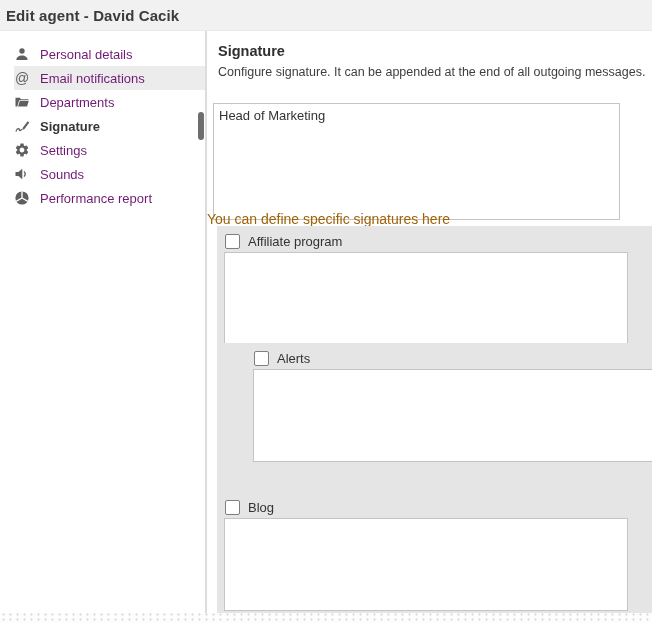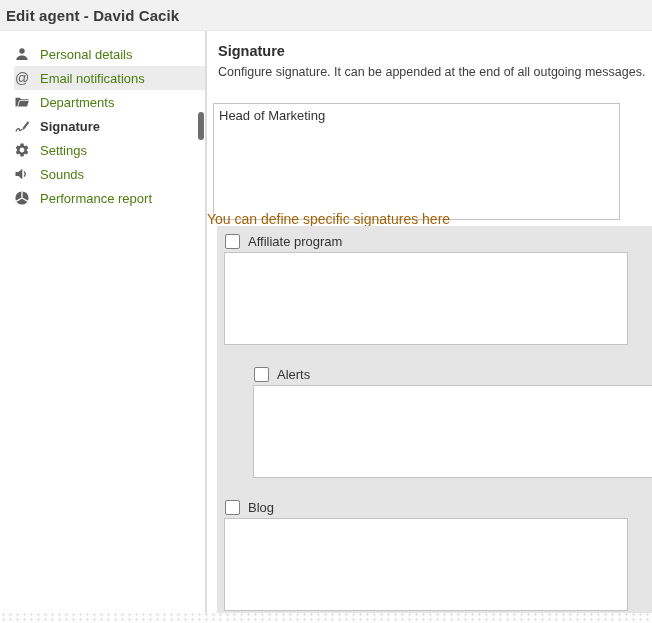--- a/index.html
+++ b/index.html
@@ -46,21 +46,21 @@
     display:flex; align-items:center; gap:10px;
     cursor:default;
   }
   .nav-item.highlighted { background:#ececec; }
   .nav-item .icon {
     width:16px; height:16px; flex:0 0 16px;
     display:flex; align-items:center; justify-content:center;
   }
   .nav-item .icon svg { display:block; }
   .at-glyph { font-size:14px; color:#5f5f5f; line-height:16px; }
-  .nav-label { font-size:13px; color:#4d7c0f; white-space:nowrap; }
+  .nav-label { font-size:13px; color:#701a75; white-space:nowrap; }
   .nav-item.selected .nav-label { font-weight:bold; color:#363636; }
 
   .scroll-thumb {
     position:absolute; left:198px; top:112px; width:6px; height:28px;
     background:#6d6d6d; border-radius:3px;
   }
 
   
   .main {
     position:absolute; left:207px; top:31px; width:445px; height:582px;
@@ -85,21 +85,21 @@
   }
   .specific-note {
     position:absolute; left:0; top:180px;
     font-size:14px; color:#a16207;
   }
   .sig-block {
     position:absolute; left:10px; width:435px; height:160px;
     background:#e5e5e5; padding:7px;
   }
   .sig-block.b0 { top:195px; }
-  .sig-block.b1 { top:328px;padding-left:36px; }
+  .sig-block.b1 { top:312px;padding-left:36px; }
   .sig-block.b2 { top:461px; }
   .check-row { display:flex; align-items:center; height:16px; }
   .check-row input[type=checkbox] {
     appearance:none; -webkit-appearance:none;
     width:15px; height:15px; margin:0 8px 0 1px;
     background:#ffffff; border:1.5px solid #7f7f7f; border-radius:2px;
   }
   .check-label { font-size:13px; color:#333; }
   .sig-block textarea { display:block; margin-top:3px; width:404px; height:93px; }
 </style>

